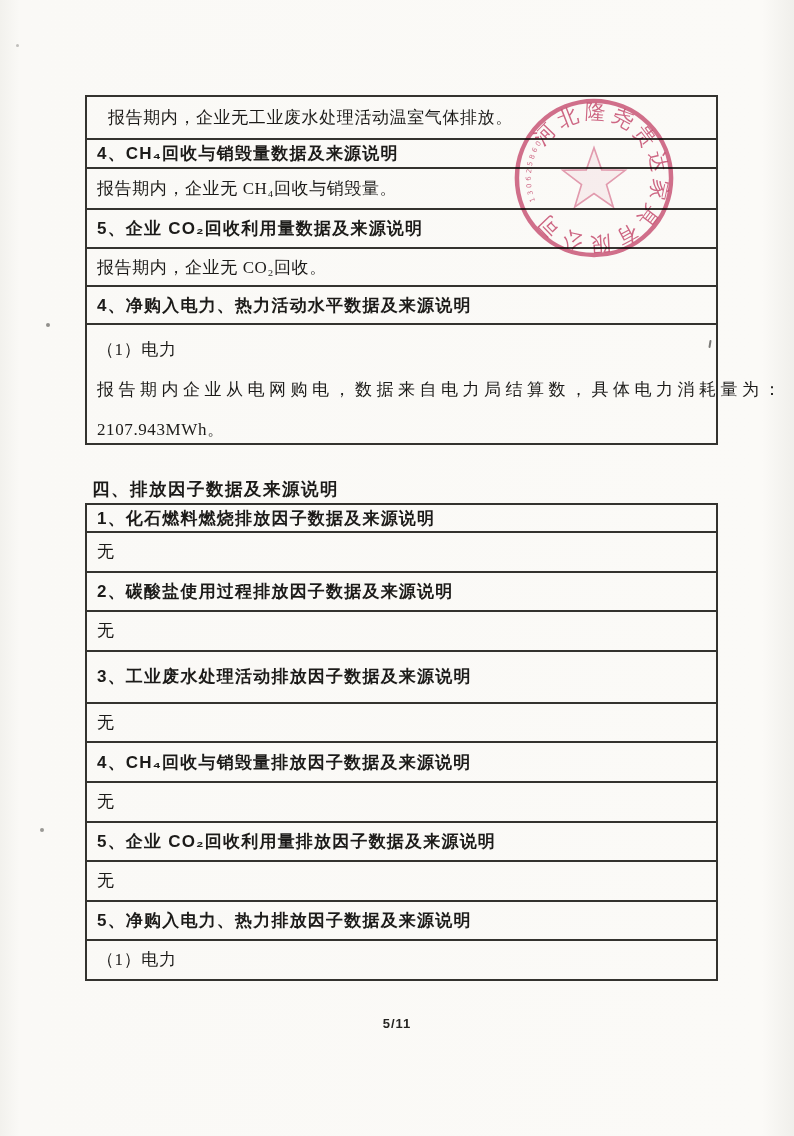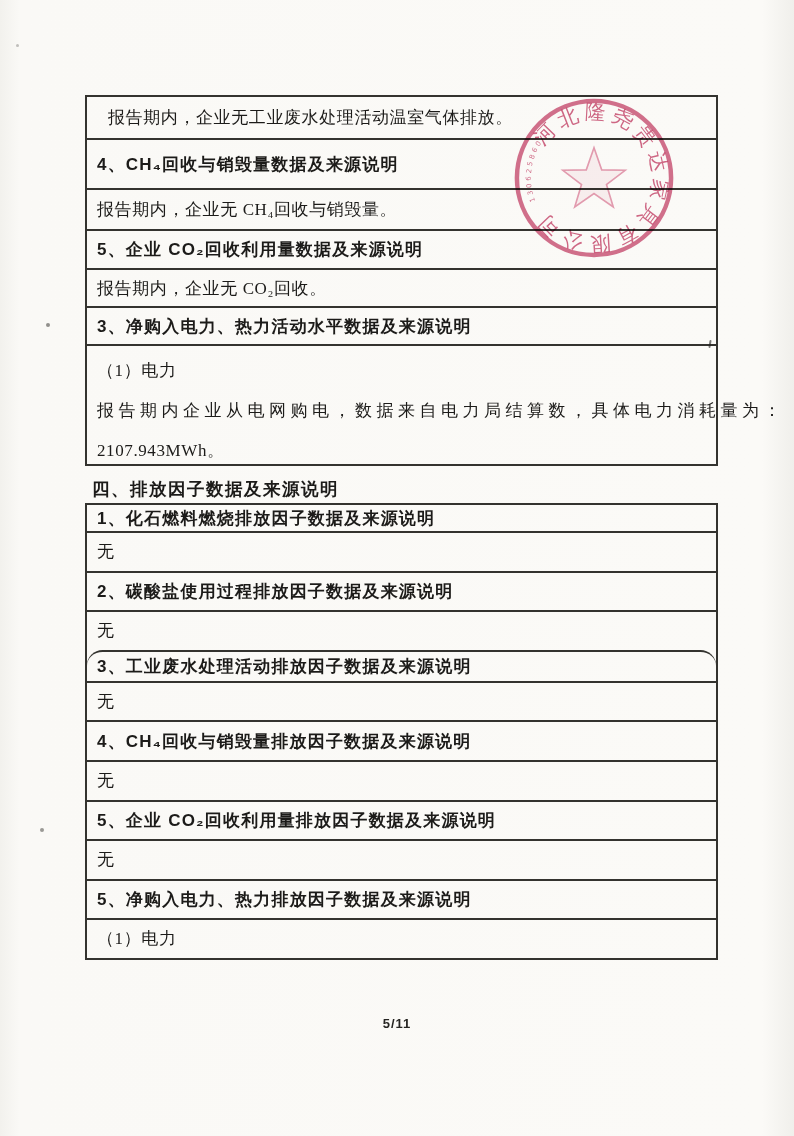--- a/index.html
+++ b/index.html
@@ -67,34 +67,34 @@
 </style>
 </head>
 <body>
 
 <div class="scan-page">
 
   <div class="doc-table" style="top:95px;">
     <div class="t-row bdy" style="height:41px;padding-left:21px;">
       <span>报告期内，企业无工业废水处理活动温室气体排放。</span>
     </div>
-    <div class="t-row hdr" style="height:50px;">
+    <div class="t-row hdr" style="height:29px;">
       <span>4、CH₄回收与销毁量数据及来源说明</span>
     </div>
     <div class="t-row bdy" style="height:41px;">
       <span>报告期内，企业无 CH₄回收与销毁量。</span>
     </div>
     <div class="t-row hdr" style="height:39px;">
       <span>5、企业 CO₂回收利用量数据及来源说明</span>
     </div>
     <div class="t-row bdy" style="height:38px;align-items:center;">
       <span>报告期内，企业无 CO₂回收。</span>
     </div>
     <div class="t-row hdr" style="height:38px;">
-      <span>3、净购入电力、热力活动水平数据及来源说明</span>
+      <span>4、净购入电力、热力活动水平数据及来源说明</span>
     </div>
     <div class="t-row bdy multi" style="height:120px;">
       <div class="line">（1）电力</div>
       <div class="line spread">报告期内企业从电网购电，数据来自电力局结算数，具体电力消耗量为：</div>
       <div class="line">2107.943MWh。</div>
     </div>
   </div>
 
   <div class="section-heading">四、排放因子数据及来源说明</div>
 
@@ -104,21 +104,21 @@
     </div>
     <div class="t-row bdy" style="height:39.5px;">
       <span>无</span>
     </div>
     <div class="t-row hdr" style="height:39.5px;">
       <span>2、碳酸盐使用过程排放因子数据及来源说明</span>
     </div>
     <div class="t-row bdy" style="height:39.5px;">
       <span>无</span>
     </div>
-    <div class="t-row hdr" style="height:31px;border-radius:17px;">
+    <div class="t-row hdr" style="height:52px;">
       <span>3、工业废水处理活动排放因子数据及来源说明</span>
     </div>
     <div class="t-row bdy" style="height:39.5px;">
       <span>无</span>
     </div>
     <div class="t-row hdr" style="height:40px;">
       <span>4、CH₄回收与销毁量排放因子数据及来源说明</span>
     </div>
     <div class="t-row bdy" style="height:39.5px;">
       <span>无</span>

